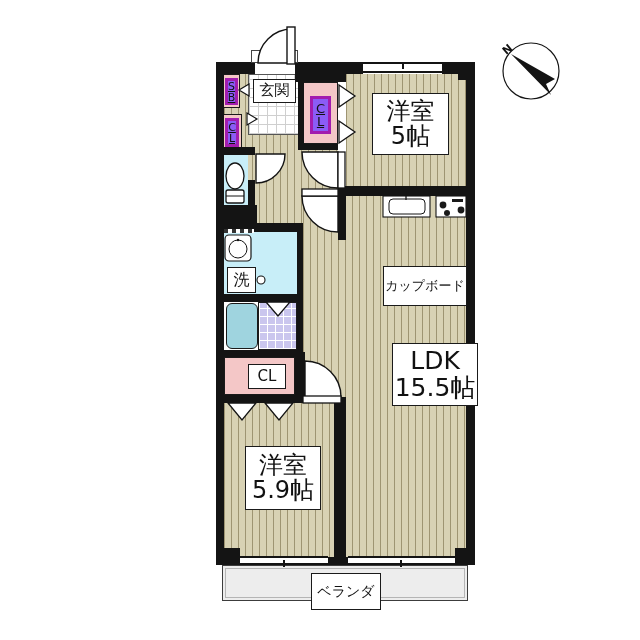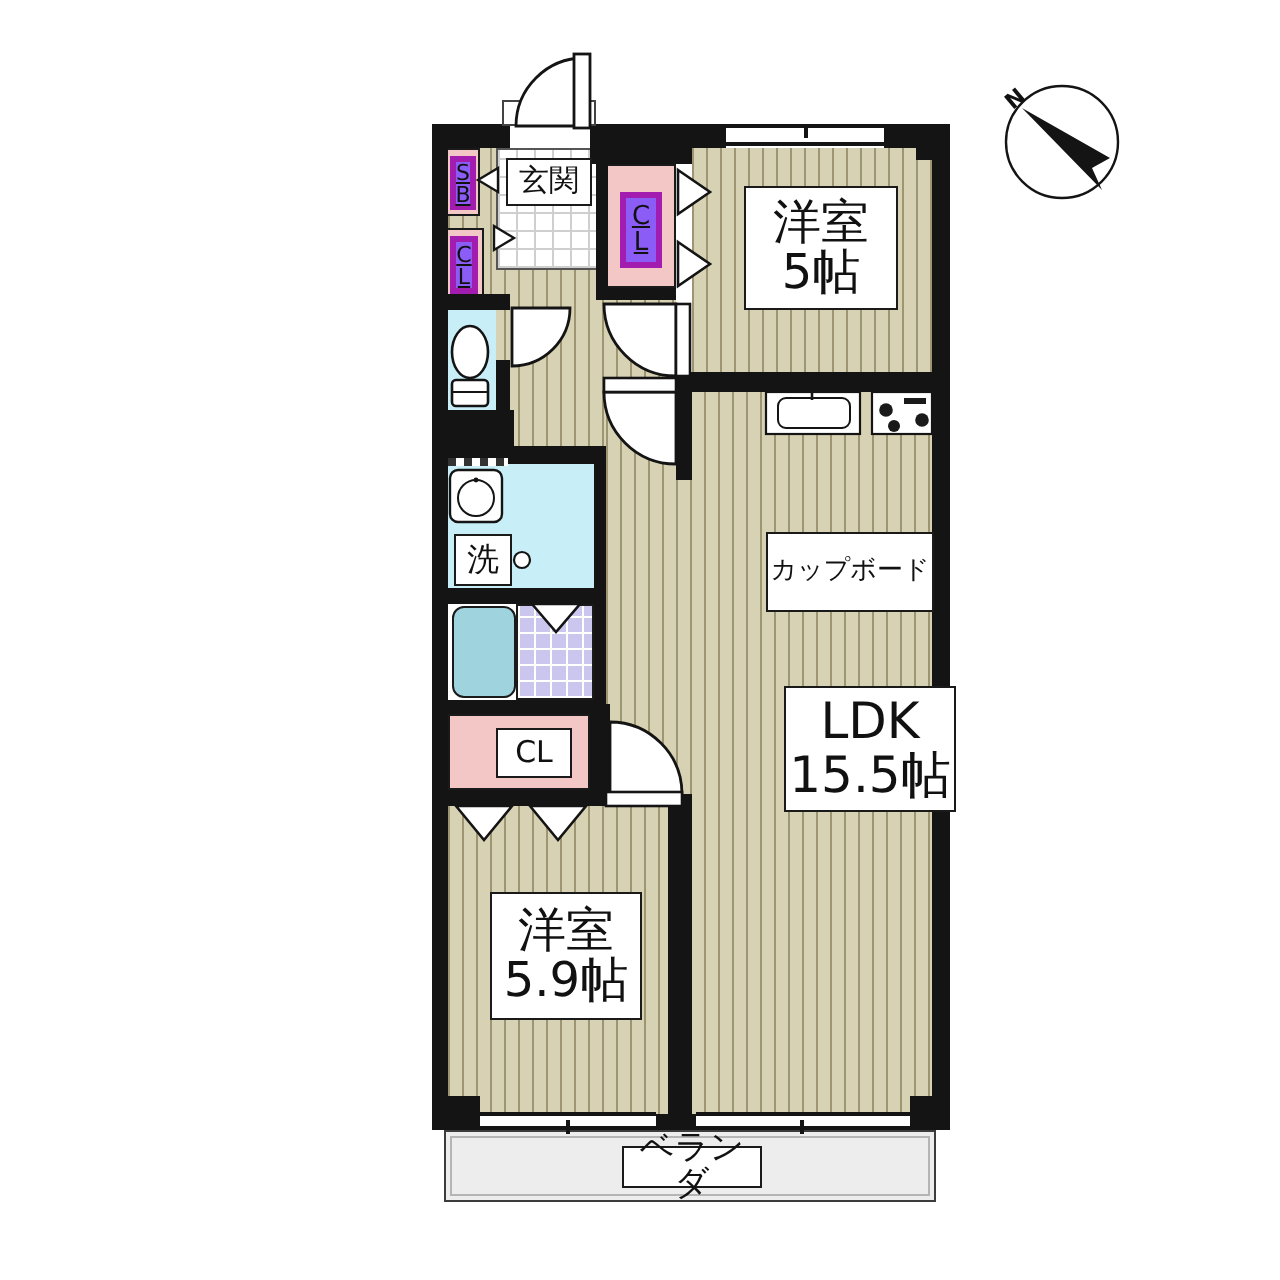--- a/index.html
+++ b/index.html
@@ -179,17 +179,17 @@
 
   <div class="lblbox" style="left:248px;top:364px;width:38px;height:25px;font-size:15px;">
     <span>CL</span>
   </div>
 
   <div class="lblbox" style="left:245px;top:446px;width:76px;height:64px;font-size:24px;">
     <span>洋室</span>
     <span>5.9帖</span>
   </div>
 
-  <div class="lblbox" style="left:311px;top:573px;width:70px;height:21px;font-size:17px;">
+  <div class="lblbox" style="left:311px;top:573px;width:70px;height:37px;font-size:14px;">
     <span>ベランダ</span>
   </div>
 
 </div>
 
 </body></html>

